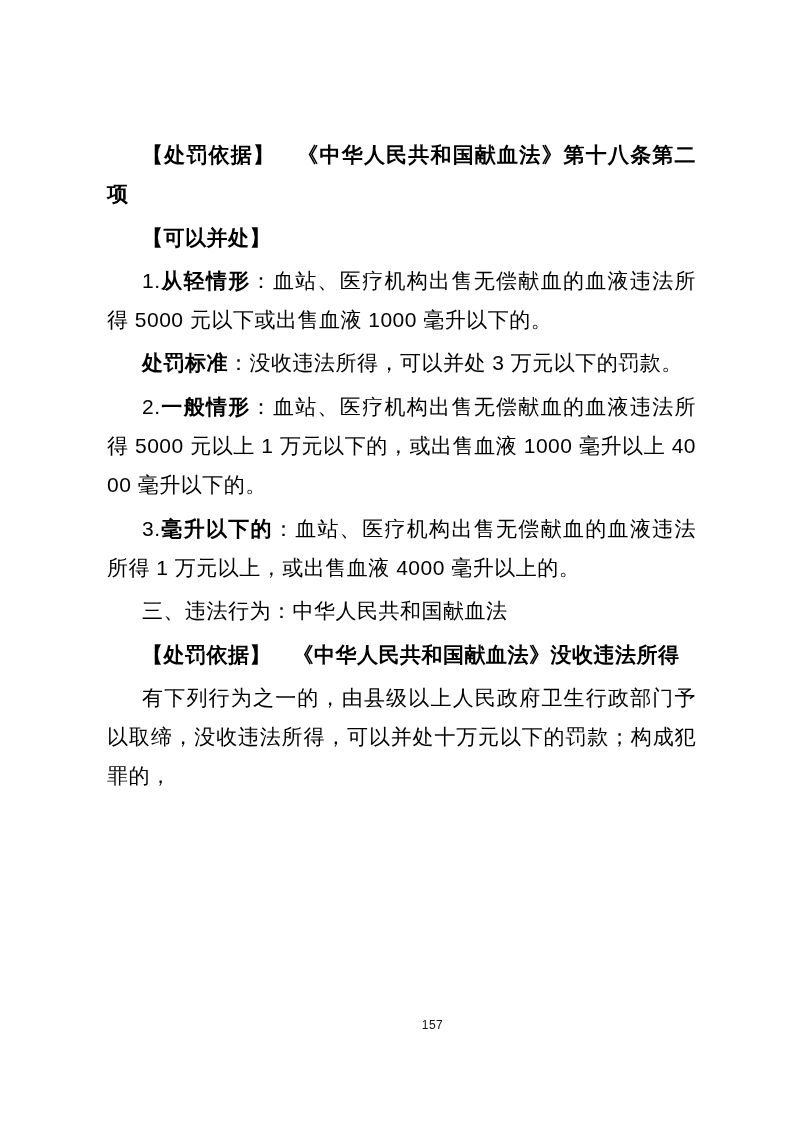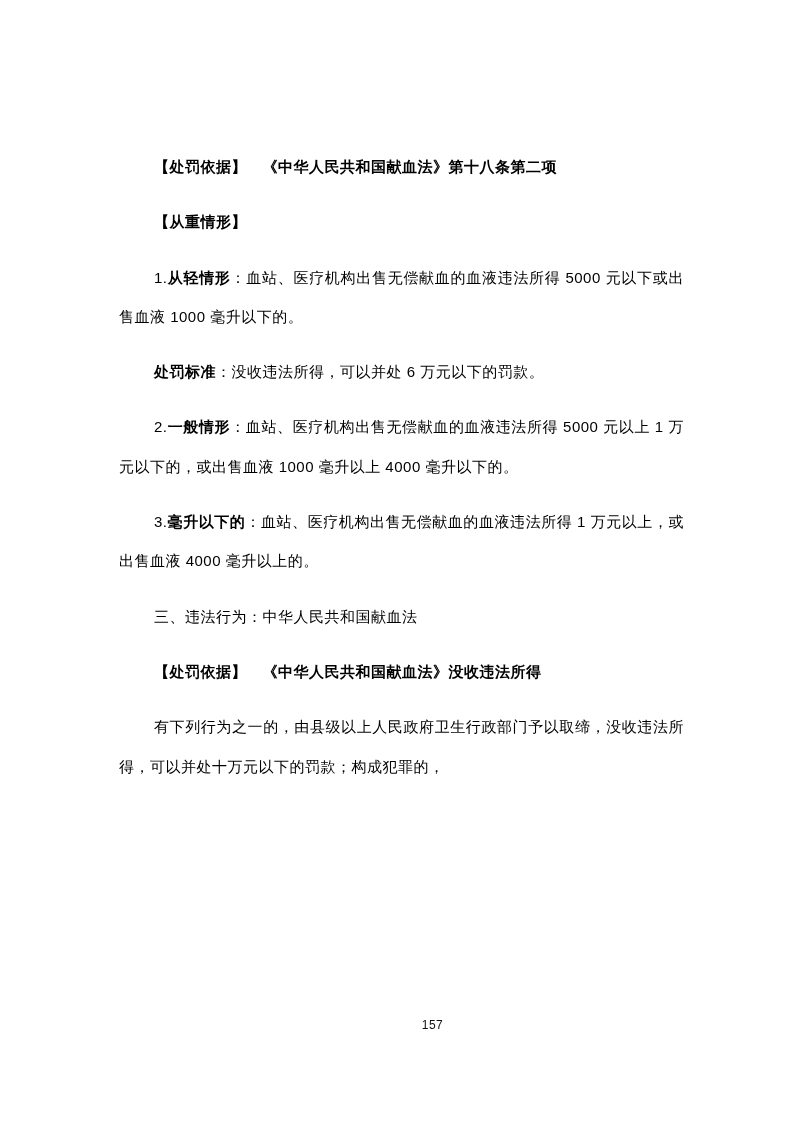--- a/index.html
+++ b/index.html
@@ -20,22 +20,22 @@
     background: #ffffff;
     overflow: hidden;
   }
   .content {
     position: absolute;
     left: 103px;
     top: 131px;
     width: 597px;
   }
   .para {
-    margin: 16px;
-    font-size: 15px;
+    margin: 4px;
+    font-size: 21px;
     line-height: 39.3px;
     text-align: justify;
     text-indent: 35px;
     letter-spacing: 0.5px;
     word-break: break-all;
   }
   .para .b {
     font-weight: bold;
   }
   .para.heading {
@@ -52,23 +52,23 @@
     letter-spacing: 0.5px;
     padding-left: 36px;
   }
 </style>
 </head>
 <body>
 
 <div class="page">
   <main class="content" id="doc-blocks">
       <p class="para heading"><span class="b">【处罚依据】　《中华人民共和国献血法》第十八条第二项</span></p>
-      <p class="para heading"><span class="b">【从重情形】</span></p>
+      <p class="para heading"><span class="b">【可以并处】</span></p>
       <p class="para"><span>1.</span><span class="b">从轻情形</span><span>：血站、医疗机构出售无偿献血的血液违法所得 5000 元以下或出售血液 1000 毫升以下的。</span></p>
-      <p class="para"><span class="b">处罚标准</span><span>：没收违法所得，可以并处 6 万元以下的罚款。</span></p>
+      <p class="para"><span class="b">处罚标准</span><span>：没收违法所得，可以并处 3 万元以下的罚款。</span></p>
       <p class="para"><span>2.</span><span class="b">一般情形</span><span>：血站、医疗机构出售无偿献血的血液违法所得 5000 元以上 1 万元以下的，或出售血液 1000 毫升以上 4000 毫升以下的。</span></p>
       <p class="para"><span>3.</span><span class="b">毫升以下的</span><span>：血站、医疗机构出售无偿献血的血液违法所得 1 万元以上，或出售血液 4000 毫升以上的。</span></p>
       <p class="para"><span>三、违法行为：中华人民共和国献血法</span></p>
       <p class="para heading"><span class="b">【处罚依据】　《中华人民共和国献血法》没收违法所得</span></p>
       <p class="para"><span>有下列行为之一的，由县级以上人民政府卫生行政部门予以取缔，没收违法所得，可以并处十万元以下的罚款；构成犯罪的，</span></p>
     </main>
   <div class="pageno">157</div>
 </div>
 
 </body></html>

